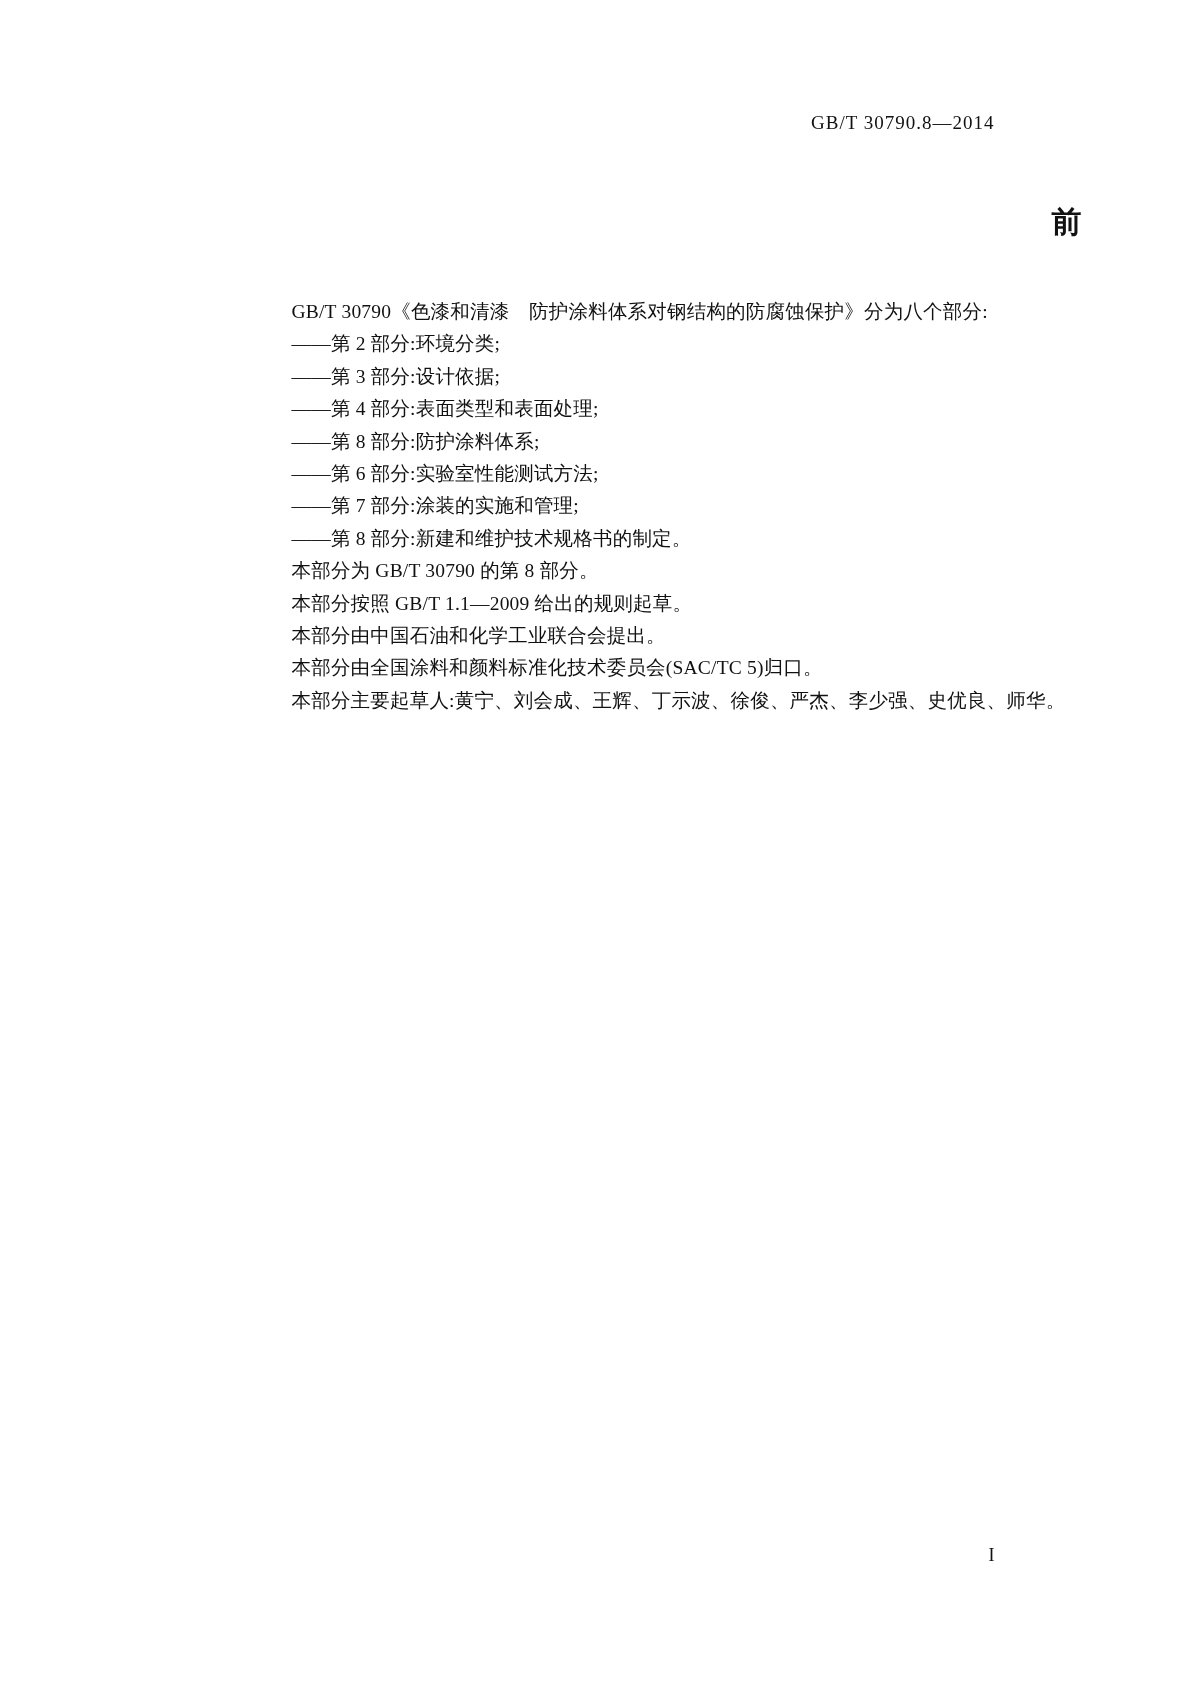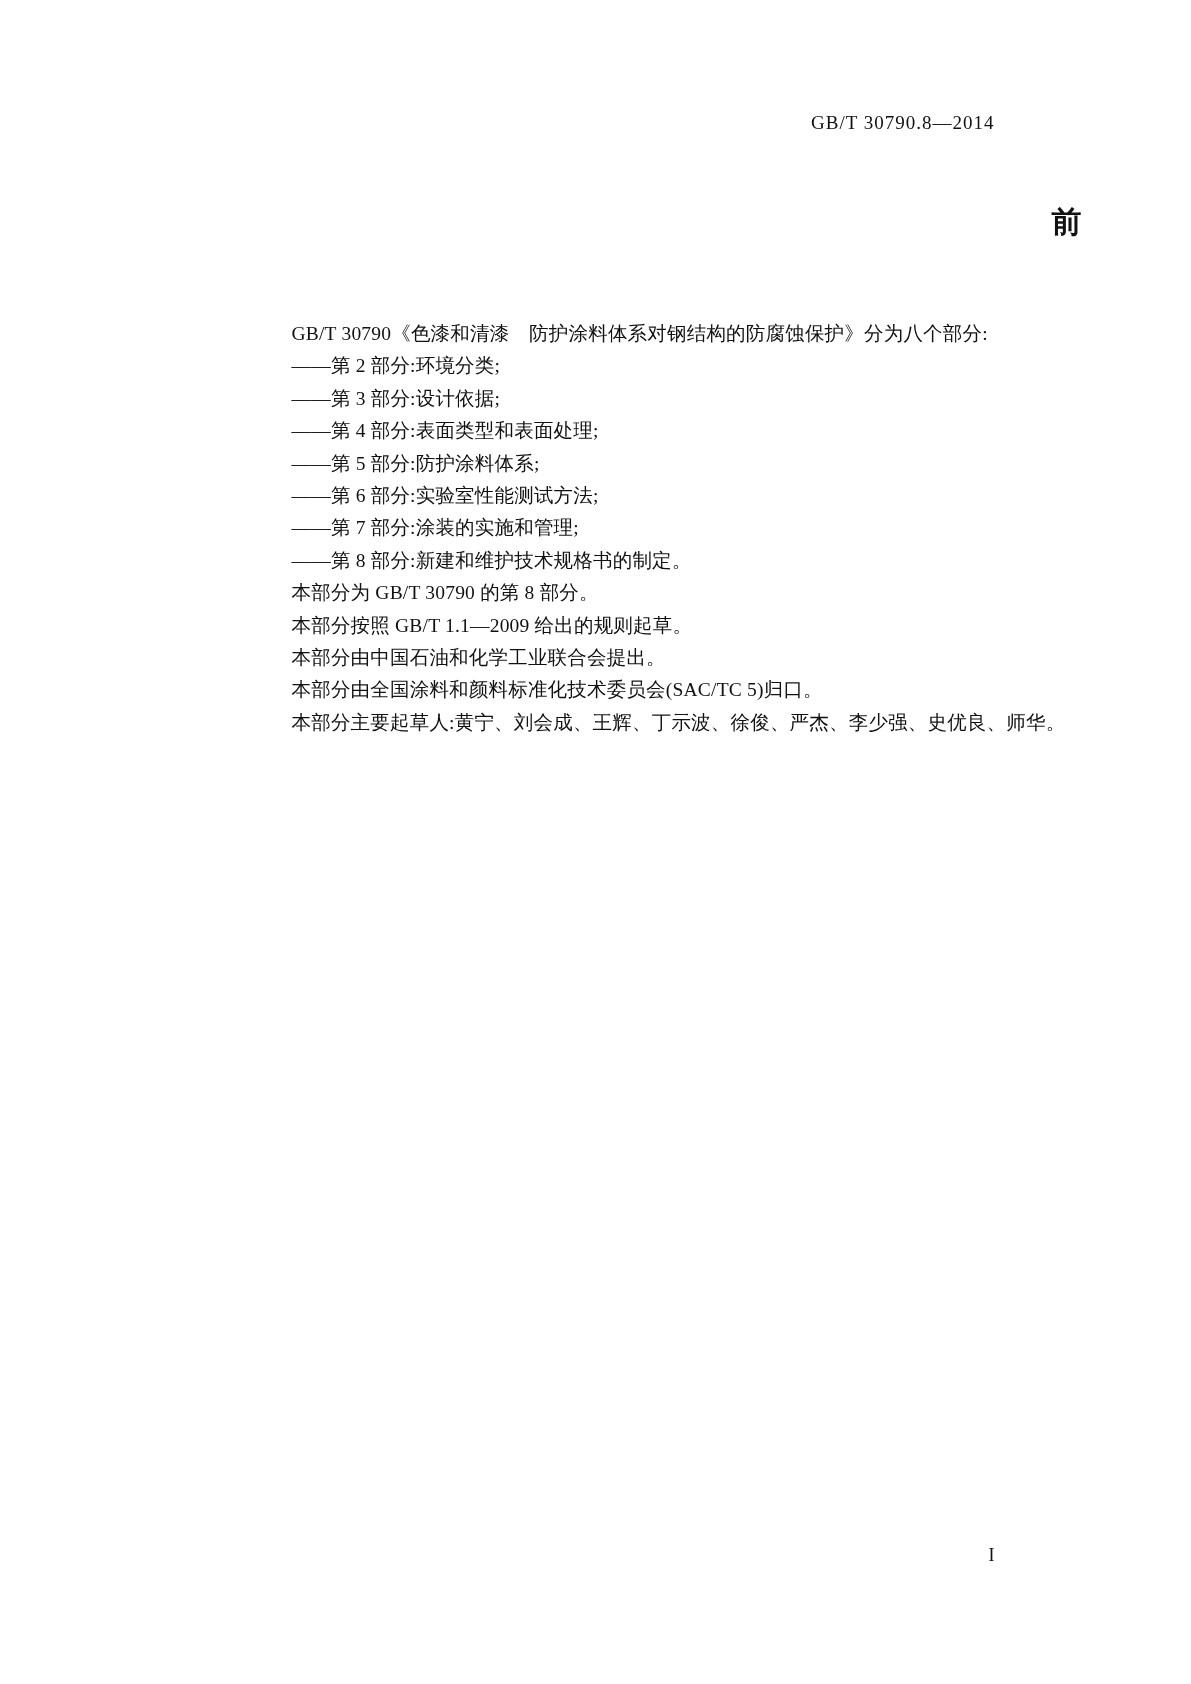--- a/index.html
+++ b/index.html
@@ -37,21 +37,20 @@
     font-weight: bold;
     letter-spacing: 26px;
     text-indent: 26px;
     color: #111;
   }
   .body-block {
     position: absolute;
     top: 296px;
     left: 168px;
     width: 822px;
-    margin-top: 22px;
   }
   .para {
     font-size: 19.5px;
     line-height: 32.4px;
     text-align: justify;
     color: #111;
     margin: 0;
     letter-spacing: 0.2px;
   }
   .indent {
@@ -79,21 +78,21 @@
 
   <div class="doc-title">前　　言</div>
 
   <div class="body-block">
 
     <p class="para indent">GB/T 30790《色漆和清漆　防护涂料体系对钢结构的防腐蚀保护》分为八个部分:</p>
 
     <p class="para dash-item">——第 2 部分:环境分类;</p>
     <p class="para dash-item">——第 3 部分:设计依据;</p>
     <p class="para dash-item">——第 4 部分:表面类型和表面处理;</p>
-    <p class="para dash-item">——第 5 部分:防护涂料体系;</p>
+    <p class="para dash-item">——第 8 部分:防护涂料体系;</p>
     <p class="para dash-item">——第 6 部分:实验室性能测试方法;</p>
     <p class="para dash-item">——第 7 部分:涂装的实施和管理;</p>
     <p class="para dash-item">——第 8 部分:新建和维护技术规格书的制定。</p>
 
     <p class="para indent">本部分为 GB/T 30790 的第 8 部分。</p>
     <p class="para indent">本部分按照 GB/T 1.1—2009 给出的规则起草。</p>
     <p class="para indent">本部分由中国石油和化学工业联合会提出。</p>
     <p class="para indent">本部分由全国涂料和颜料标准化技术委员会(SAC/TC 5)归口。</p>
     <p class="para indent">本部分主要起草人:黄宁、刘会成、王辉、丁示波、徐俊、严杰、李少强、史优良、师华。</p>
 

